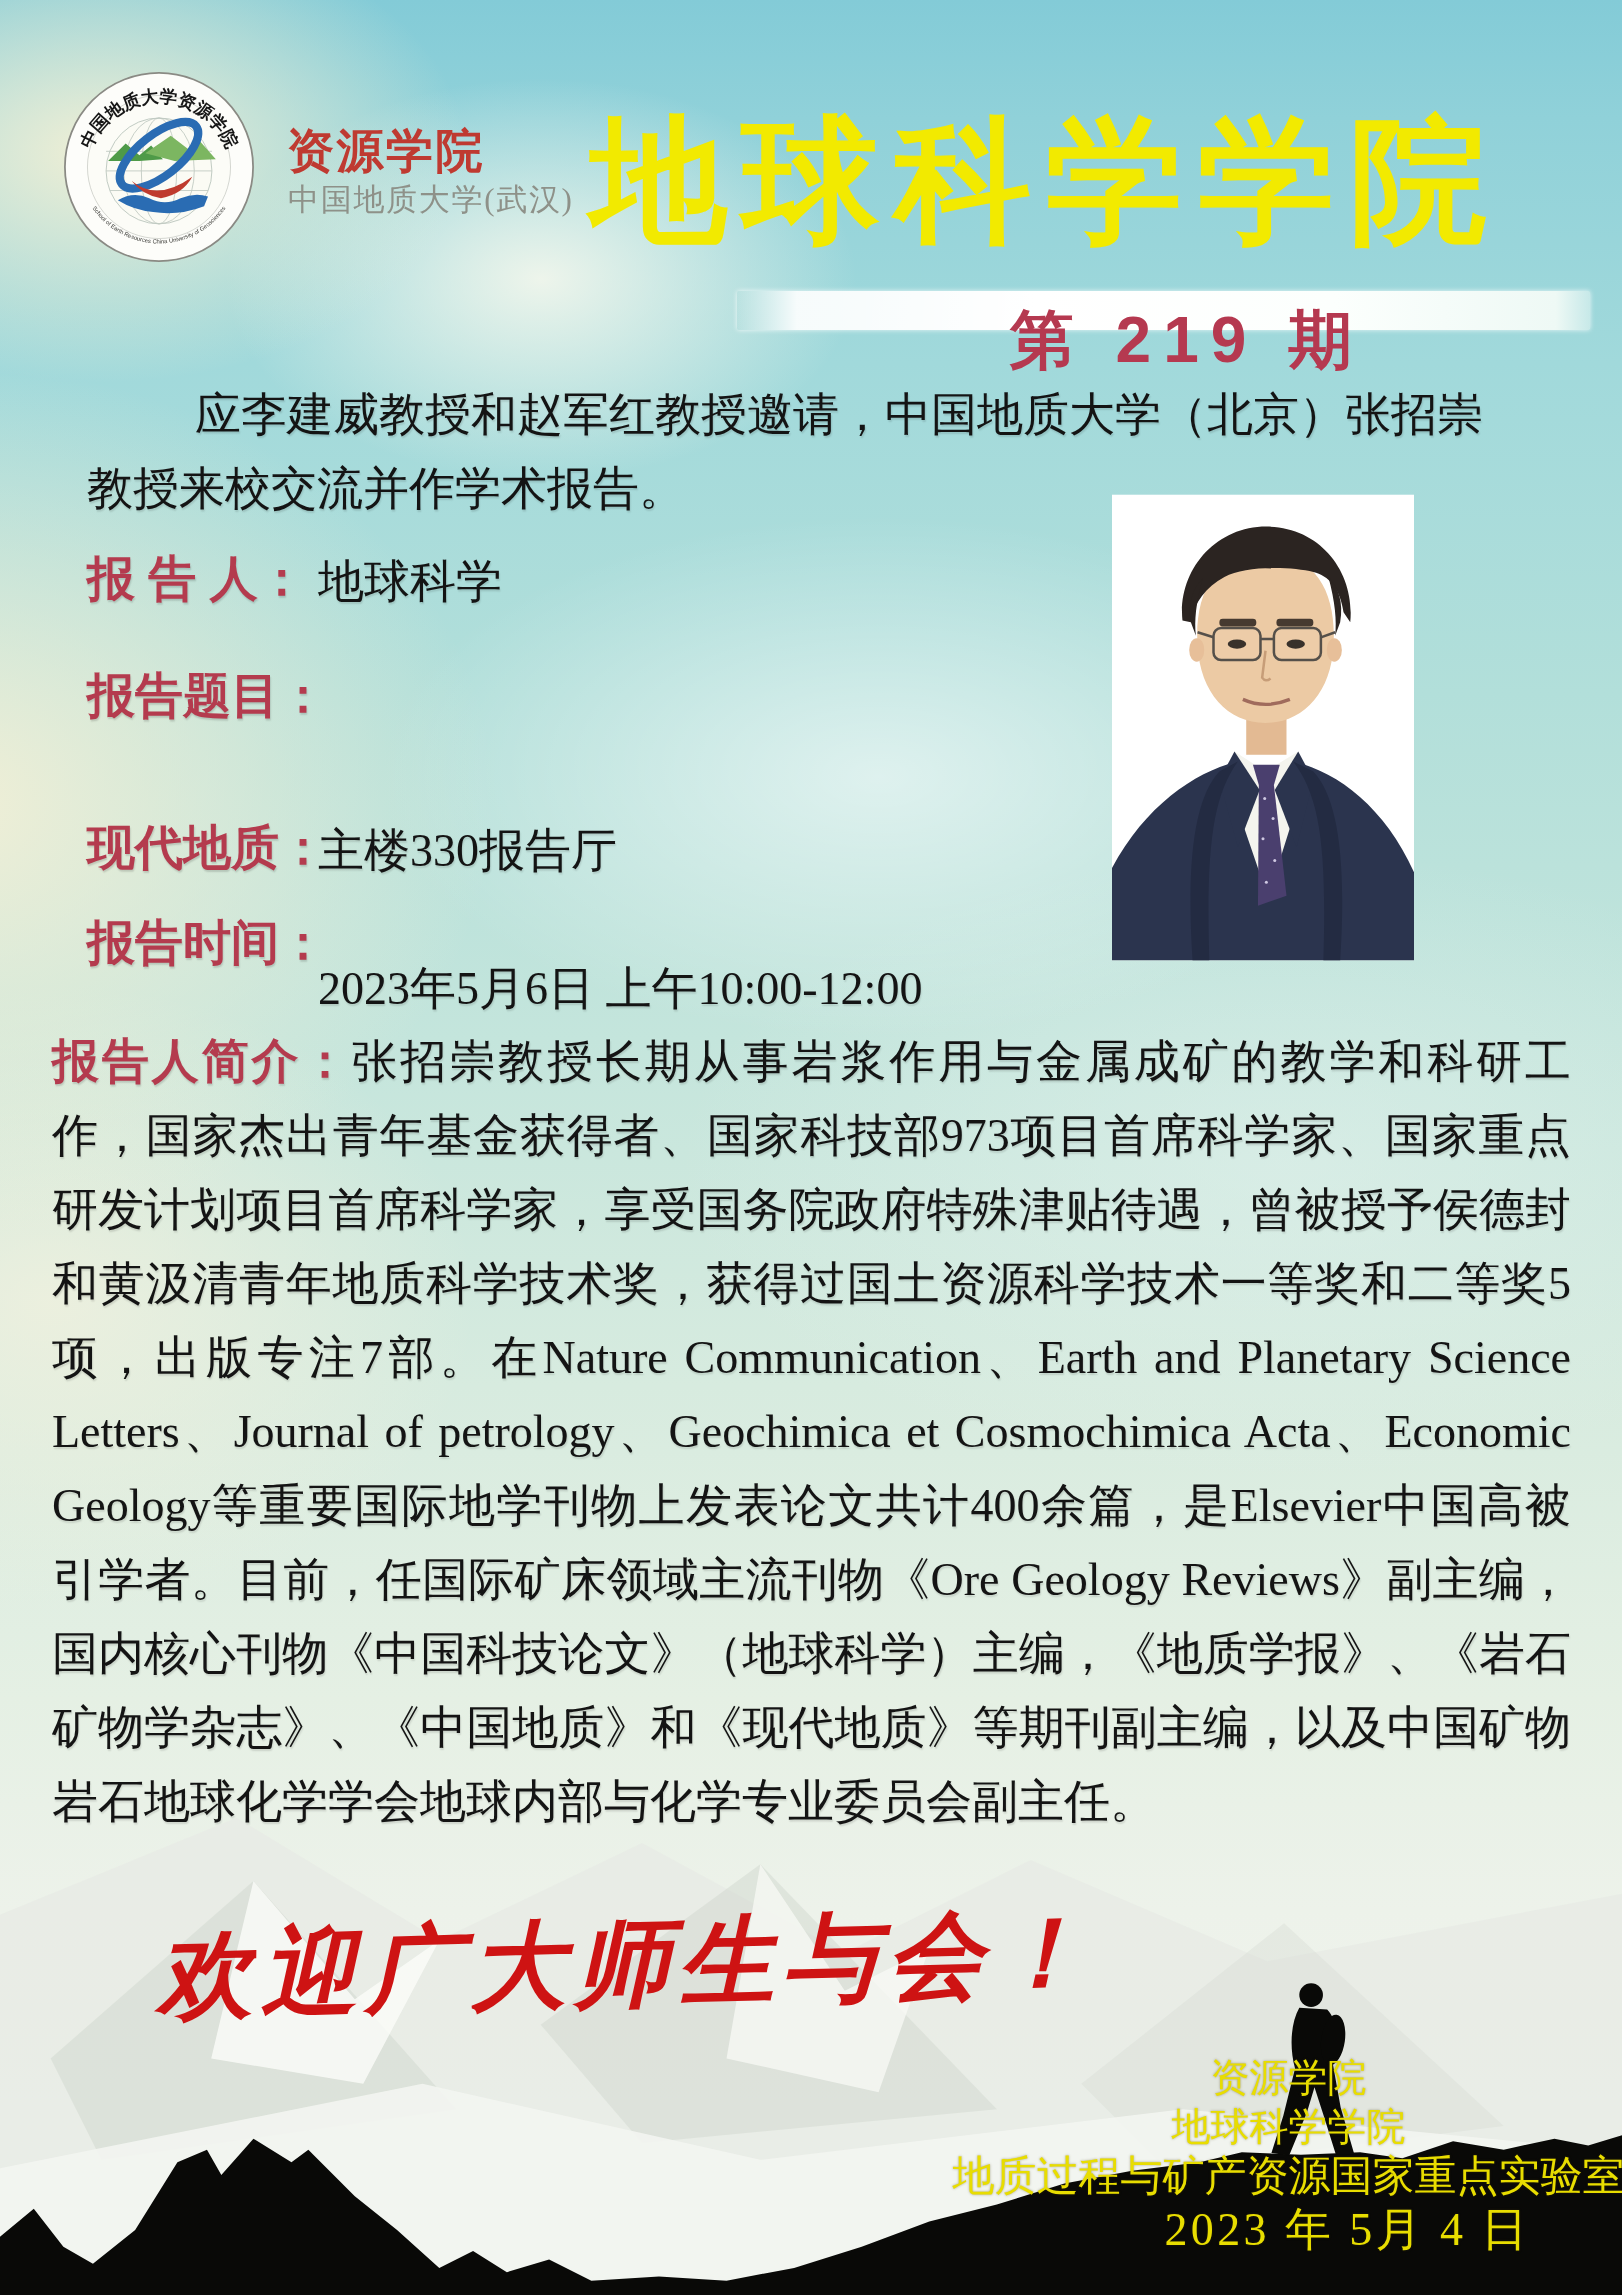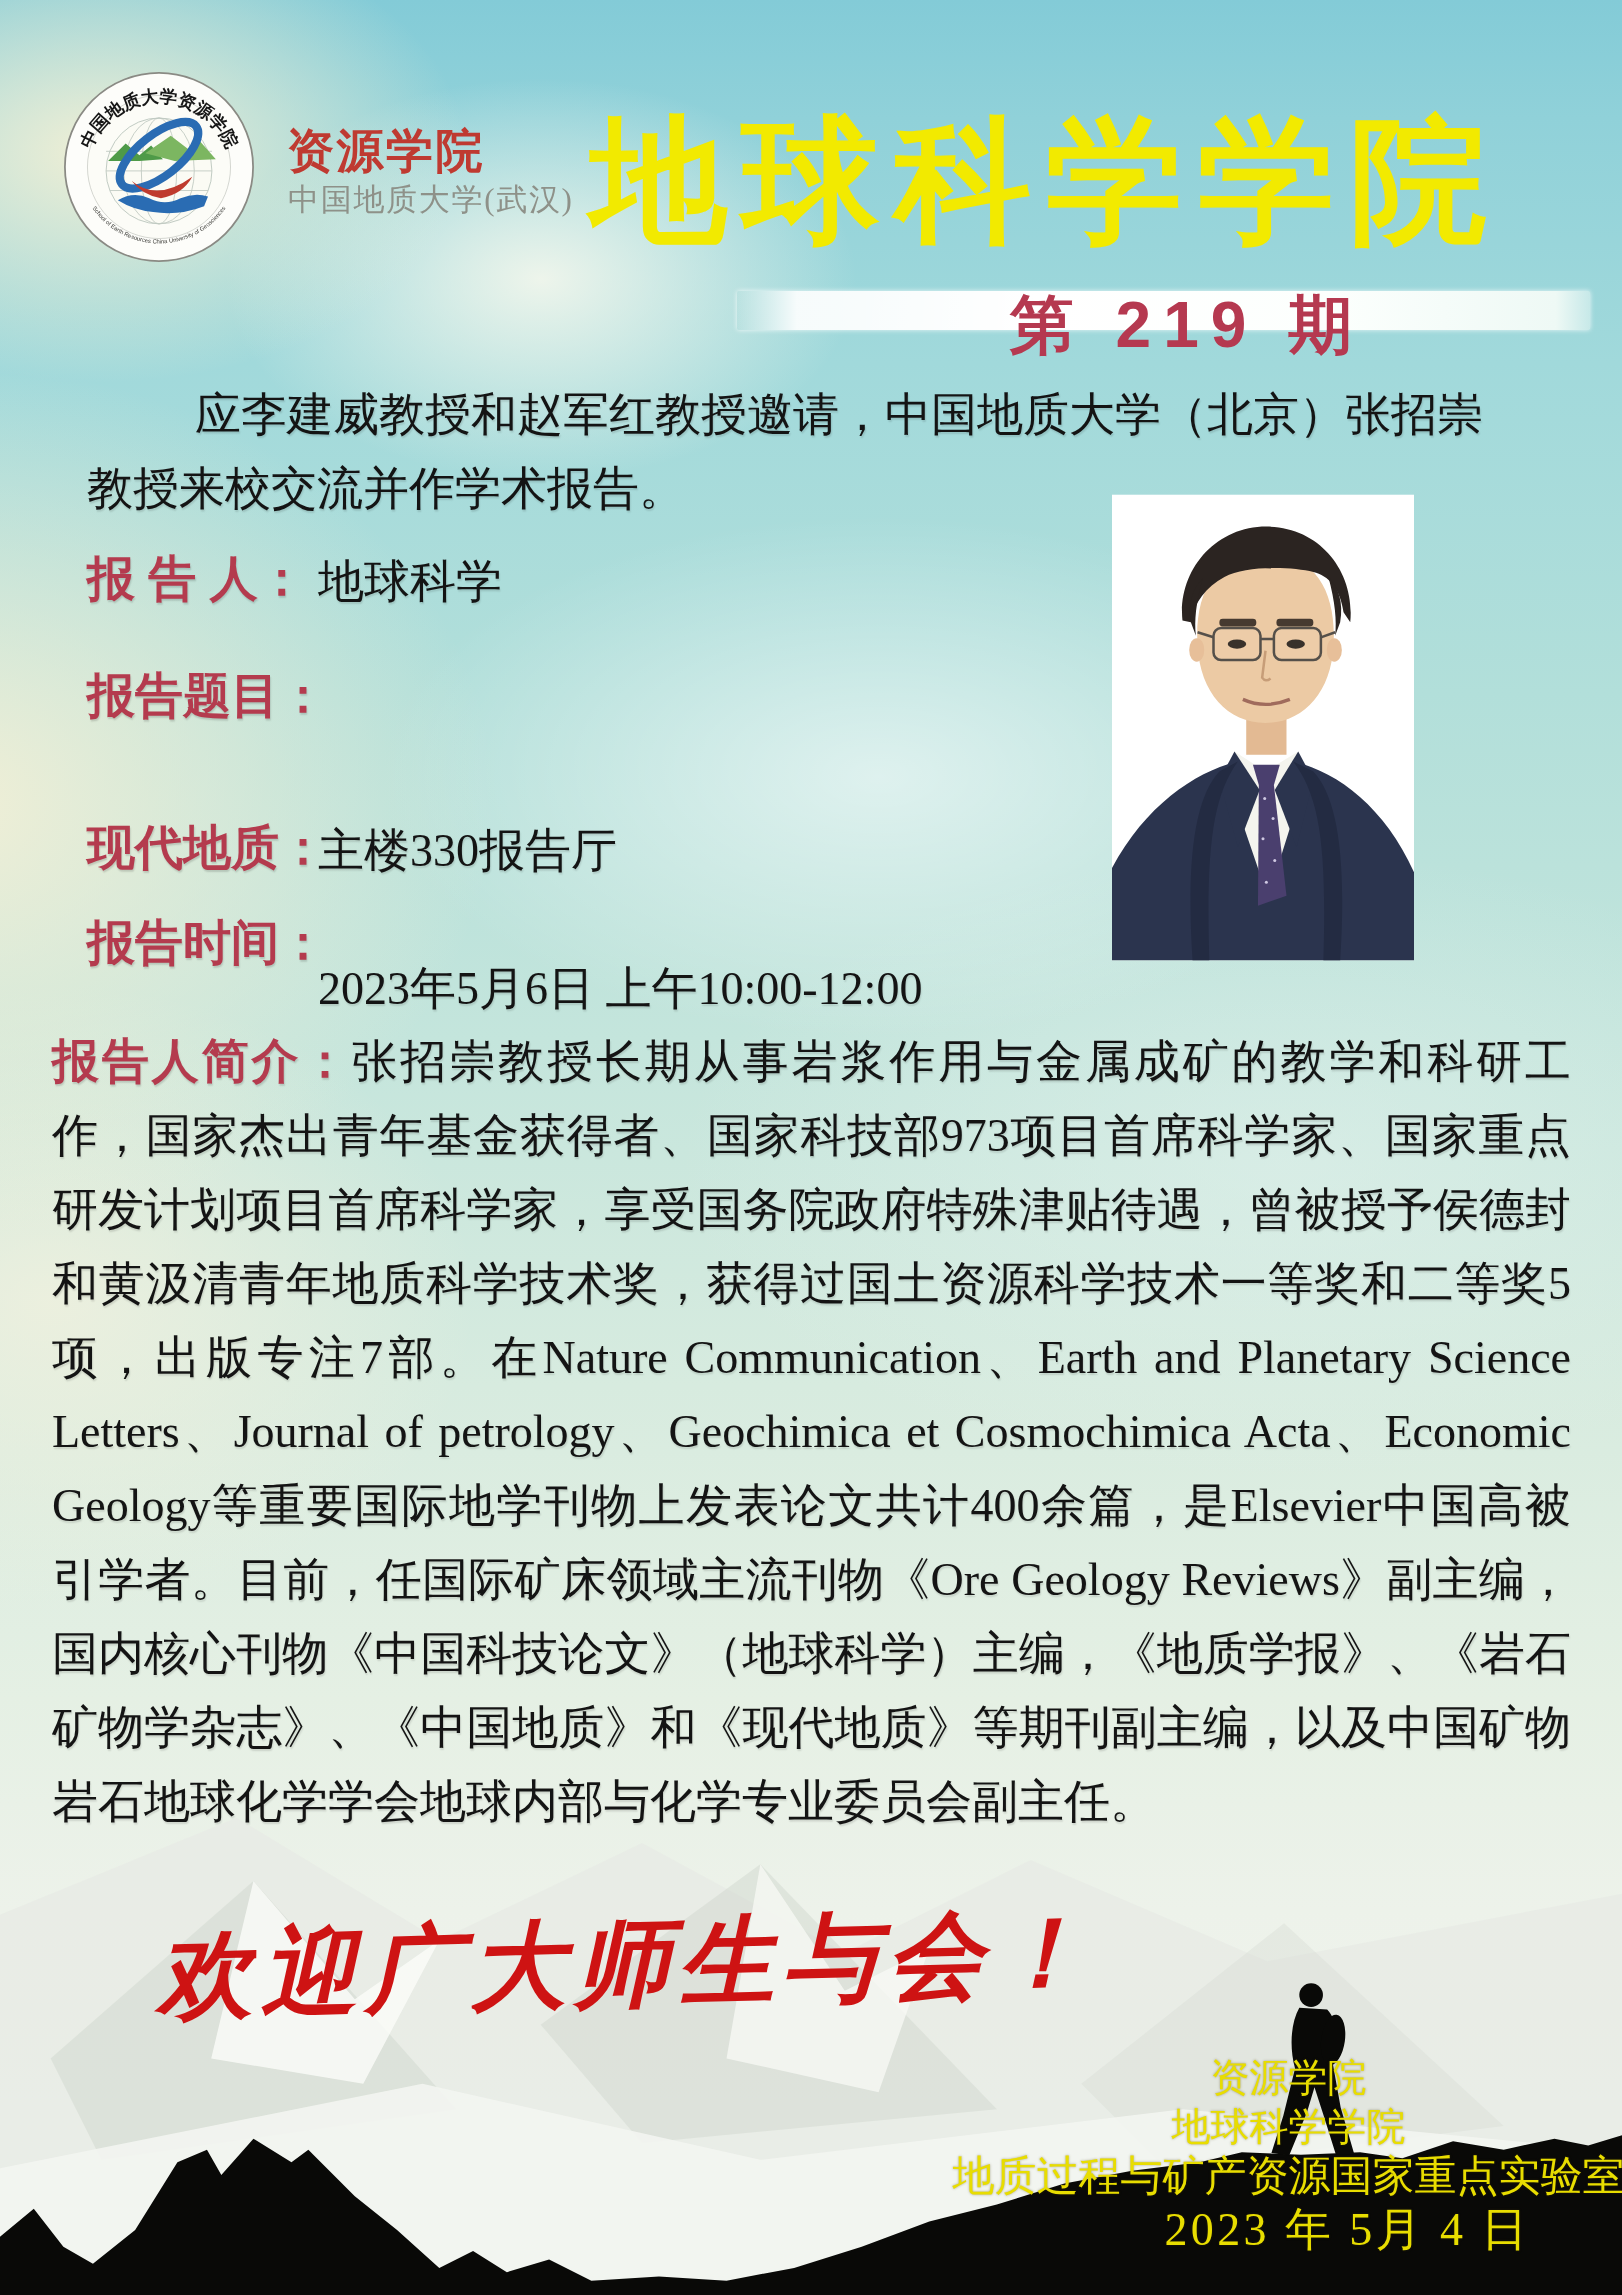--- a/index.html
+++ b/index.html
@@ -19,21 +19,21 @@
   
   #school-name{left:287px;top:120px;font-family:"Liberation Serif",serif;font-weight:bold;
     font-size:47px;letter-spacing:2.5px;color:#bf3a31;}
   #university-name{left:288px;top:179px;font-family:"Liberation Serif",serif;
     font-size:31px;letter-spacing:1.7px;color:#8e9189;}
   #forum-title{left:590px;top:90px;font-size:137px;font-weight:bold;letter-spacing:15px;
     color:#f2ea00;white-space:nowrap;}
   #issue-band{left:737px;top:291px;width:853px;height:39px;border-radius:1.7px;
     background:linear-gradient(90deg, rgba(255,255,255,0) 0%, rgba(255,255,255,.9) 7%, #ffffff 35%, #fcfffd 70%, #eef9f5 96%, rgba(240,250,246,.5) 100%);
     box-shadow:0 0 5px rgba(255,255,255,.8);}
-  #issue-label{left:946px;top:282px;width:482px;text-align:center;font-size:64px;font-weight:bold;
+  #issue-label{left:946px;top:297px;width:482px;text-align:center;font-size:64px;font-weight:bold;
     letter-spacing:12px;color:#b53950;white-space:nowrap;}
   
   #intro-paragraph{left:87px;top:378px;width:1436px;font-family:"Liberation Serif",serif;
     font-size:46px;line-height:74px;color:#141414;text-indent:2.35em;margin:0;
     text-shadow:0.8px 1.7px 1.7px rgba(0,0,0,.12);}
   
   .row-label{left:87px;font-size:48px;font-weight:bold;color:#b43b4e;white-space:nowrap;
     text-shadow:0.8px 1.7px 1.7px rgba(0,0,0,.15);}
   .row-value{left:318px;font-family:"Liberation Serif",serif;font-size:46px;color:#141414;
     white-space:nowrap;text-shadow:0.8px 1.7px 1.7px rgba(0,0,0,.12);}

